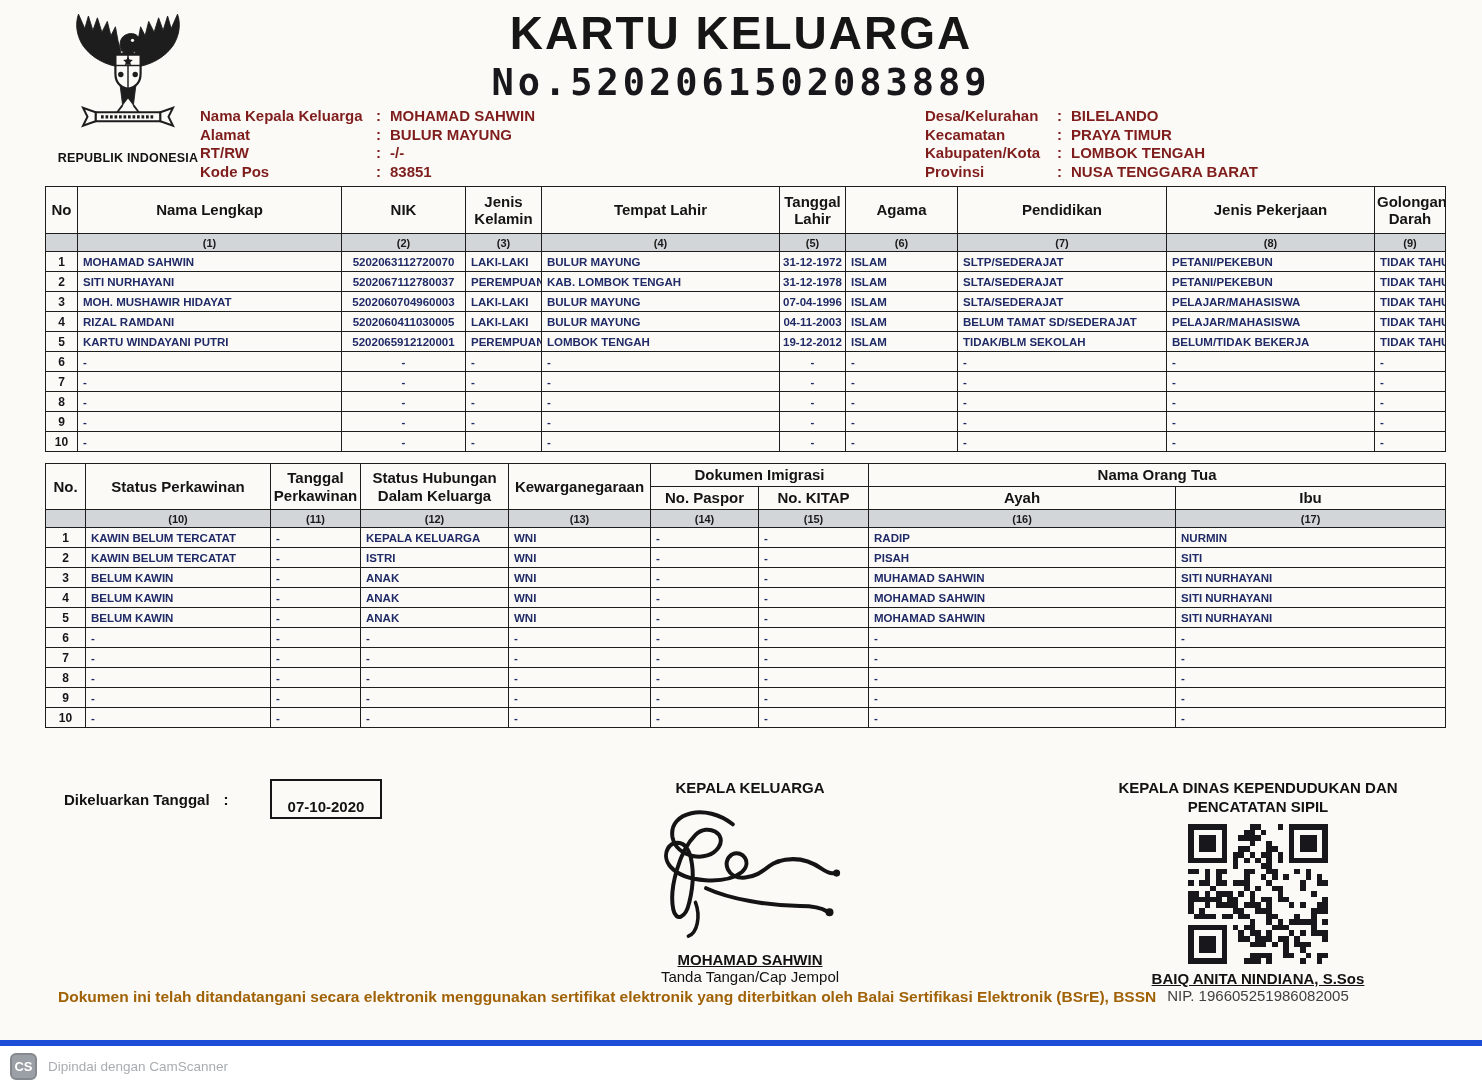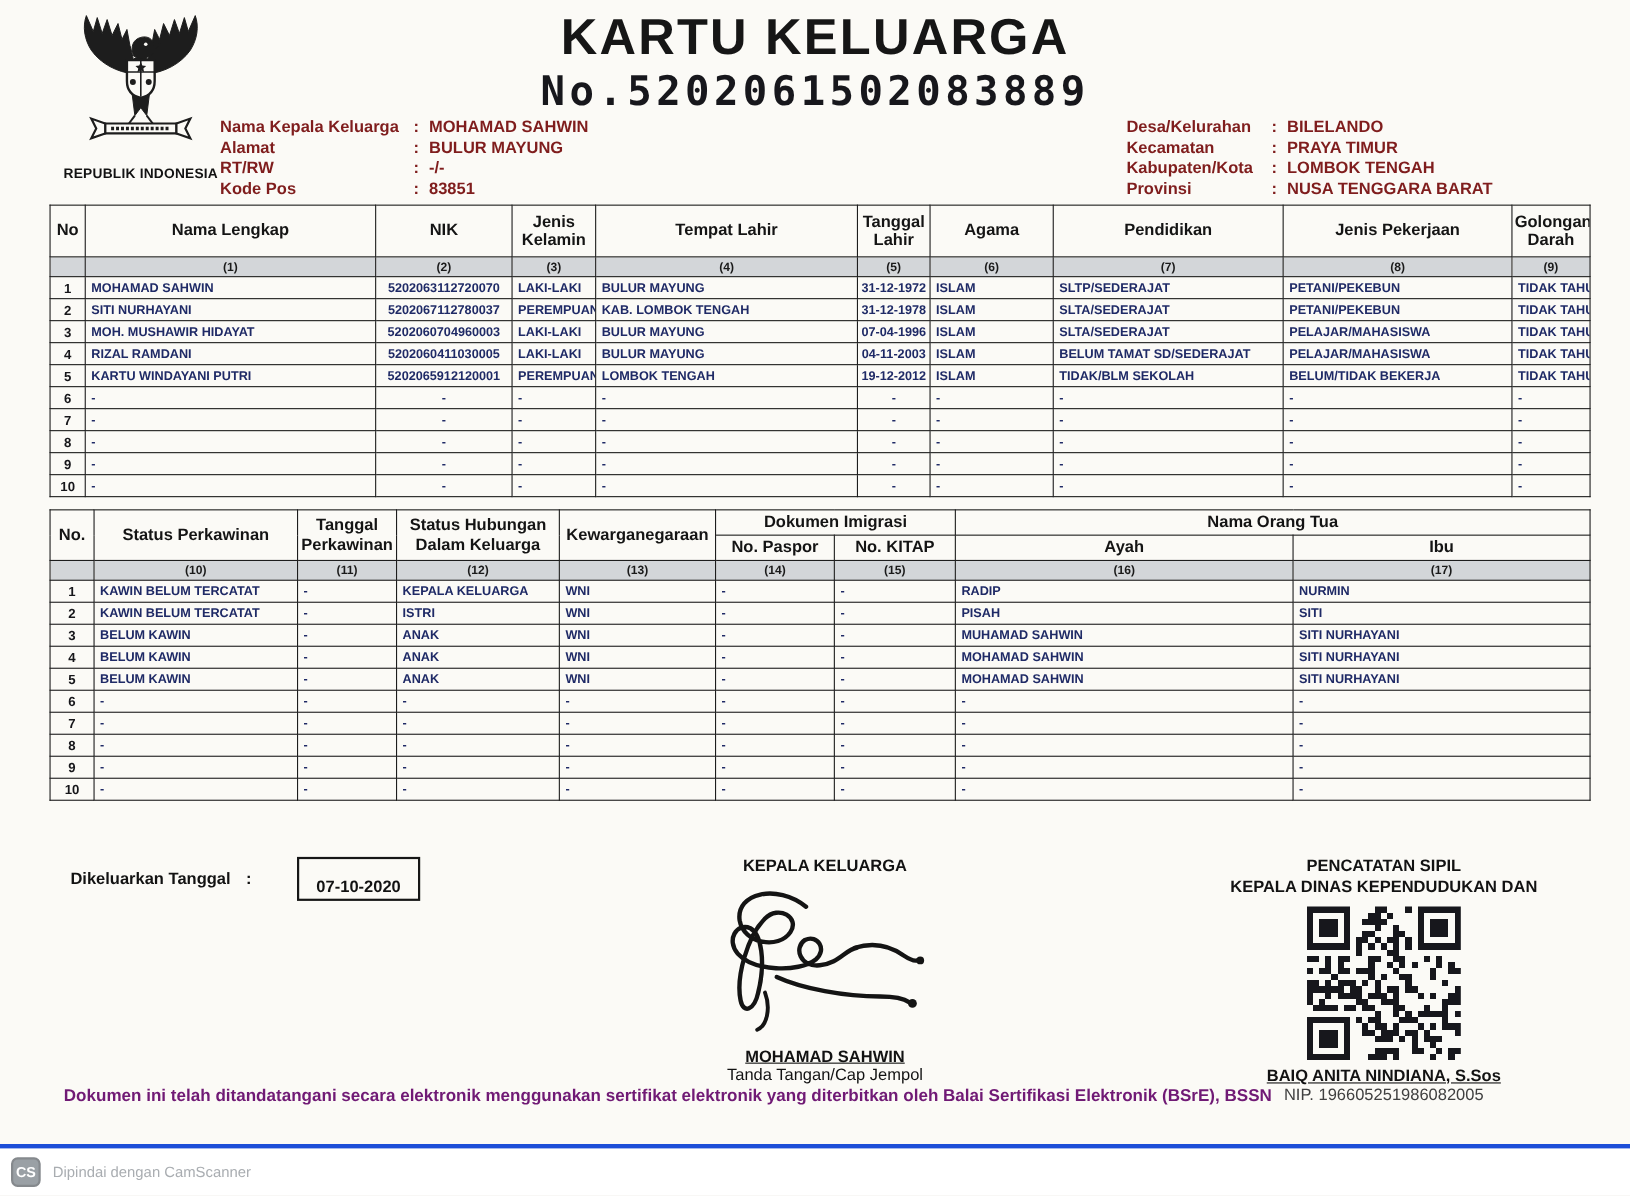--- a/index.html
+++ b/index.html
@@ -12,21 +12,21 @@
   
   .emblem { position:absolute; left:50px; top:8px; width:156px; text-align:center; }
   .emblem svg { width:126px; height:142px; display:block; margin:0 auto; }
   .emblem-caption { font-weight:bold; font-size:12.5px; letter-spacing:.2px; white-space:nowrap; margin-top:1px; }
   .title-wrap { position:absolute; left:0; right:0; top:6px; text-align:center; }
   .doc-title { font-size:46px; font-weight:bold; letter-spacing:2px; color:#161616; }
   .doc-number { font-family:"DejaVu Sans Mono", monospace; font-weight:bold;
                 font-size:37px; letter-spacing:4px; margin-top:1px; color:#17171c; }
   .info-block { position:absolute; font-size:15px; font-weight:bold; color:#7f1d1d; }
   .info-left  { left:200px; top:107px; }
-  .info-right { left:1024px; top:107px; }
+  .info-right { left:925px; top:107px; }
   .info-row { display:flex; line-height:18.5px; white-space:nowrap; }
   .info-left  .info-label { width:176px; }
   .info-right .info-label { width:132px; }
   .info-colon { width:14px; }
   
   table.kk { position:absolute; left:45px; width:1400px; border-collapse:collapse; table-layout:fixed; }
   .tbl1 { top:186px; }
   .tbl2 { top:463px; }
   table.kk th, table.kk td { border:1.5px solid #1d1d1d; overflow:hidden; }
   table.kk th { font-size:15px; font-weight:bold; text-align:center; white-space:normal; line-height:1.15; padding:1px 2px; color:#141414; }
@@ -45,24 +45,24 @@
   .issued .info-colon { margin-left:14px; }
   .date-box { border:2px solid #161616; padding:17px 16px 2px; margin-left:32px; }
   .sig-center { position:absolute; left:590px; width:320px; top:778px; text-align:center; }
   .sig-right  { position:absolute; left:1083px; width:350px; top:778px; text-align:center; }
   .sig-heading { font-size:15px; font-weight:bold; line-height:19px; }
   .sig-img svg { width:225px; height:142px; margin-top:6px; }
   .sig-name { font-size:15px; font-weight:bold; text-decoration:underline; margin-top:2px; }
   .sig-sub  { font-size:15px; font-weight:normal; }
   .qr-wrap { width:140px; height:140px; margin:8px auto 6px; }
   .qr-wrap svg { width:140px; height:140px; display:block; }
-  .footer-note { position:absolute; left:58px; top:988px; font-size:15.5px; font-weight:bold; color:#701a75; }
+  .footer-note { position:absolute; left:58px; top:988px; font-size:15.5px; font-weight:bold; color:#a16207; }
   
   .cs-bar { position:absolute; left:0; right:0; bottom:0; height:47px; background:#ffffff;
-            border-top:4px solid #1d4ed8; display:flex; align-items:center; padding-left:10px; }
+            border-top:6px solid #1d4ed8; display:flex; align-items:center; padding-left:10px; }
   .cs-logo { width:27px; height:27px; background:#9aa0a5; border:2px solid #85898d; border-radius:6px;
              color:#fff; font-weight:bold; font-size:13px; display:flex; align-items:center; justify-content:center; }
   .cs-text { color:#a9adb1; font-size:13.5px; margin-left:11px; }
   .ink-dark { color:#404040; }
 </style>
 </head>
 <body>
 
 <div class="page">
 
@@ -485,22 +485,22 @@
         <circle cx="209" cy="123" r="4.5" fill="#141414" stroke="none"></circle>
         <path stroke-width="4" d="M58,112 C64,128 60,146 50,150"></path>
       </svg>
     </div>
     <div class="sig-name">MOHAMAD SAHWIN</div>
     <div class="sig-sub">Tanda Tangan/Cap Jempol</div>
   </div>
 
   <div class="sig-right">
     <div class="sig-heading">
+      <div>KEPALA DINAS KEPENDUDUKAN DAN</div>
       <div>PENCATATAN SIPIL</div>
-      <div>KEPALA DINAS KEPENDUDUKAN DAN</div>
     </div>
     <div class="qr-wrap">
       <svg id="qr-svg" viewBox="0 0 25 25" shape-rendering="crispEdges">
           <rect x="0" y="0" width="25" height="25" fill="#fbfaf6"></rect>
           <rect x="0" y="0" width="7" height="7" fill="#17171c"></rect>
           <rect x="1" y="1" width="5" height="5" fill="#fbfaf6"></rect>
           <rect x="2" y="2" width="3" height="3" fill="#17171c"></rect>
           <rect x="18" y="0" width="7" height="7" fill="#17171c"></rect>
           <rect x="19" y="1" width="5" height="5" fill="#fbfaf6"></rect>
           <rect x="20" y="2" width="3" height="3" fill="#17171c"></rect>

